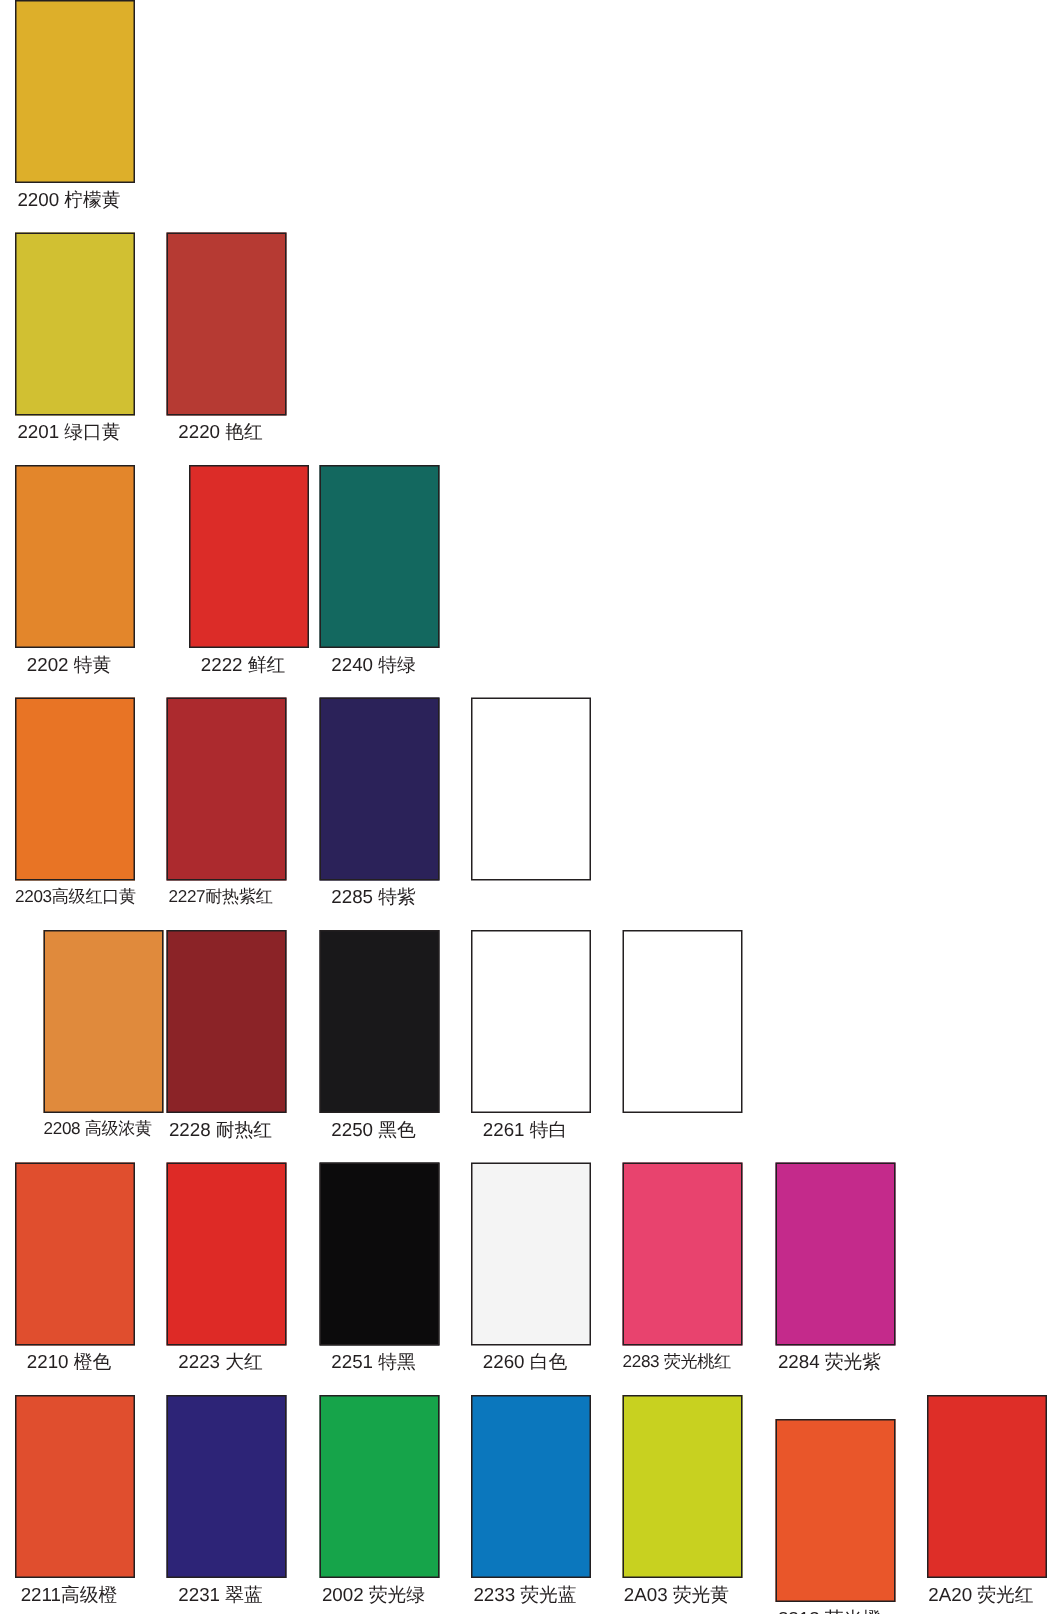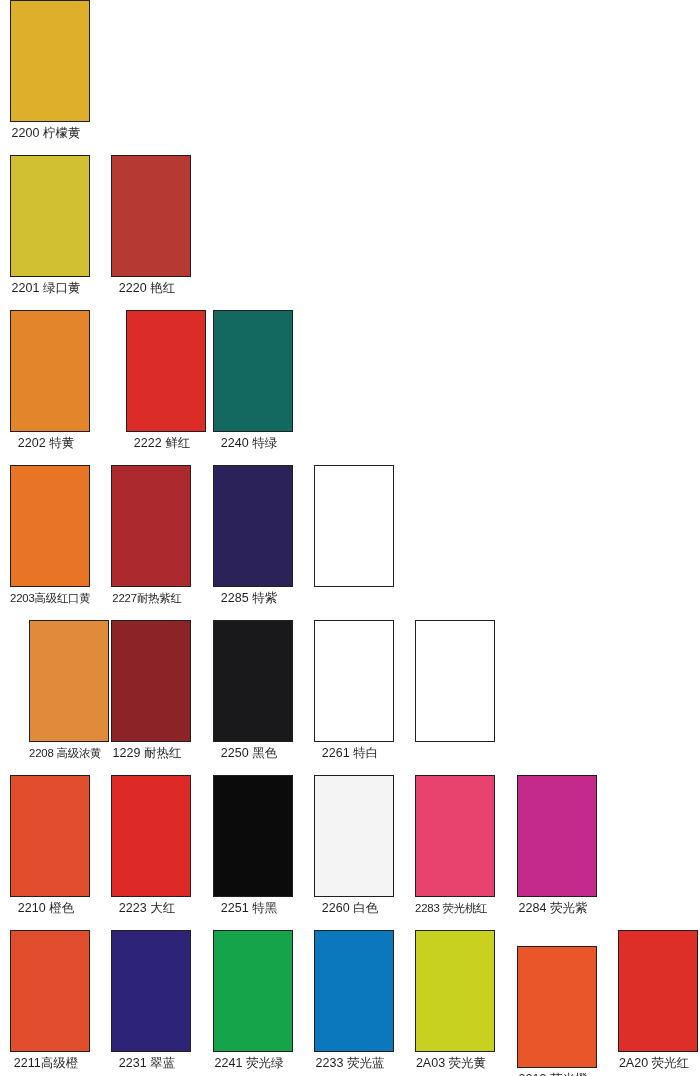--- a/index.html
+++ b/index.html
@@ -103,21 +103,21 @@
         <div class="swatch-chip" title="" style="background: rgb(255, 255, 255); border-color: rgb(35, 31, 32);"></div>
       </div>
     </div>
     <div class="swatch-row" style="top: 620px;">
       <div class="swatch-cell" style="left: 10px; margin-left: 19px;">
         <div class="swatch-chip" title="2208 高级浓黄" style="background: rgb(224, 138, 60); border-color: rgb(35, 31, 32);"></div>
         <span class="swatch-label tight">2208 高级浓黄</span>
       </div>
       <div class="swatch-cell" style="left: 111px;">
         <div class="swatch-chip" title="2228 耐热红" style="background: rgb(139, 35, 39); border-color: rgb(35, 31, 32);"></div>
-        <span class="swatch-label">1229 耐热红</span>
+        <span class="swatch-label">2228 耐热红</span>
       </div>
       <div class="swatch-cell" style="left: 213px;">
         <div class="swatch-chip" title="2250 黑色" style="background: rgb(25, 24, 26); border-color: rgb(35, 31, 32);"></div>
         <span class="swatch-label">2250 黑色</span>
       </div>
       <div class="swatch-cell" style="left: 314px;">
         <div class="swatch-chip" title="2261 特白" style="background: rgb(255, 255, 255); border-color: rgb(35, 31, 32);"></div>
         <span class="swatch-label">2261 特白</span>
       </div>
       <div class="swatch-cell" style="left: 415px;">
@@ -154,21 +154,21 @@
       <div class="swatch-cell" style="left: 10px;">
         <div class="swatch-chip" title="2211高级橙" style="background: rgb(224, 78, 46); border-color: rgb(35, 31, 32);"></div>
         <span class="swatch-label">2211高级橙</span>
       </div>
       <div class="swatch-cell" style="left: 111px;">
         <div class="swatch-chip" title="2231 翠蓝" style="background: rgb(45, 36, 119); border-color: rgb(35, 31, 32);"></div>
         <span class="swatch-label">2231 翠蓝</span>
       </div>
       <div class="swatch-cell" style="left: 213px;">
         <div class="swatch-chip" title="2241 荧光绿" style="background: rgb(22, 164, 74); border-color: rgb(35, 31, 32);"></div>
-        <span class="swatch-label">2241 荧光绿</span>
+        <span class="swatch-label">2002 荧光绿</span>
       </div>
       <div class="swatch-cell" style="left: 314px;">
         <div class="swatch-chip" title="2233 荧光蓝" style="background: rgb(11, 119, 189); border-color: rgb(35, 31, 32);"></div>
         <span class="swatch-label">2233 荧光蓝</span>
       </div>
       <div class="swatch-cell" style="left: 415px;">
         <div class="swatch-chip" title="2A03 荧光黄" style="background: rgb(200, 209, 32); border-color: rgb(35, 31, 32);"></div>
         <span class="swatch-label">2A03 荧光黄</span>
       </div>
       <div class="swatch-cell" style="left: 517px; margin-top: 16px;">

